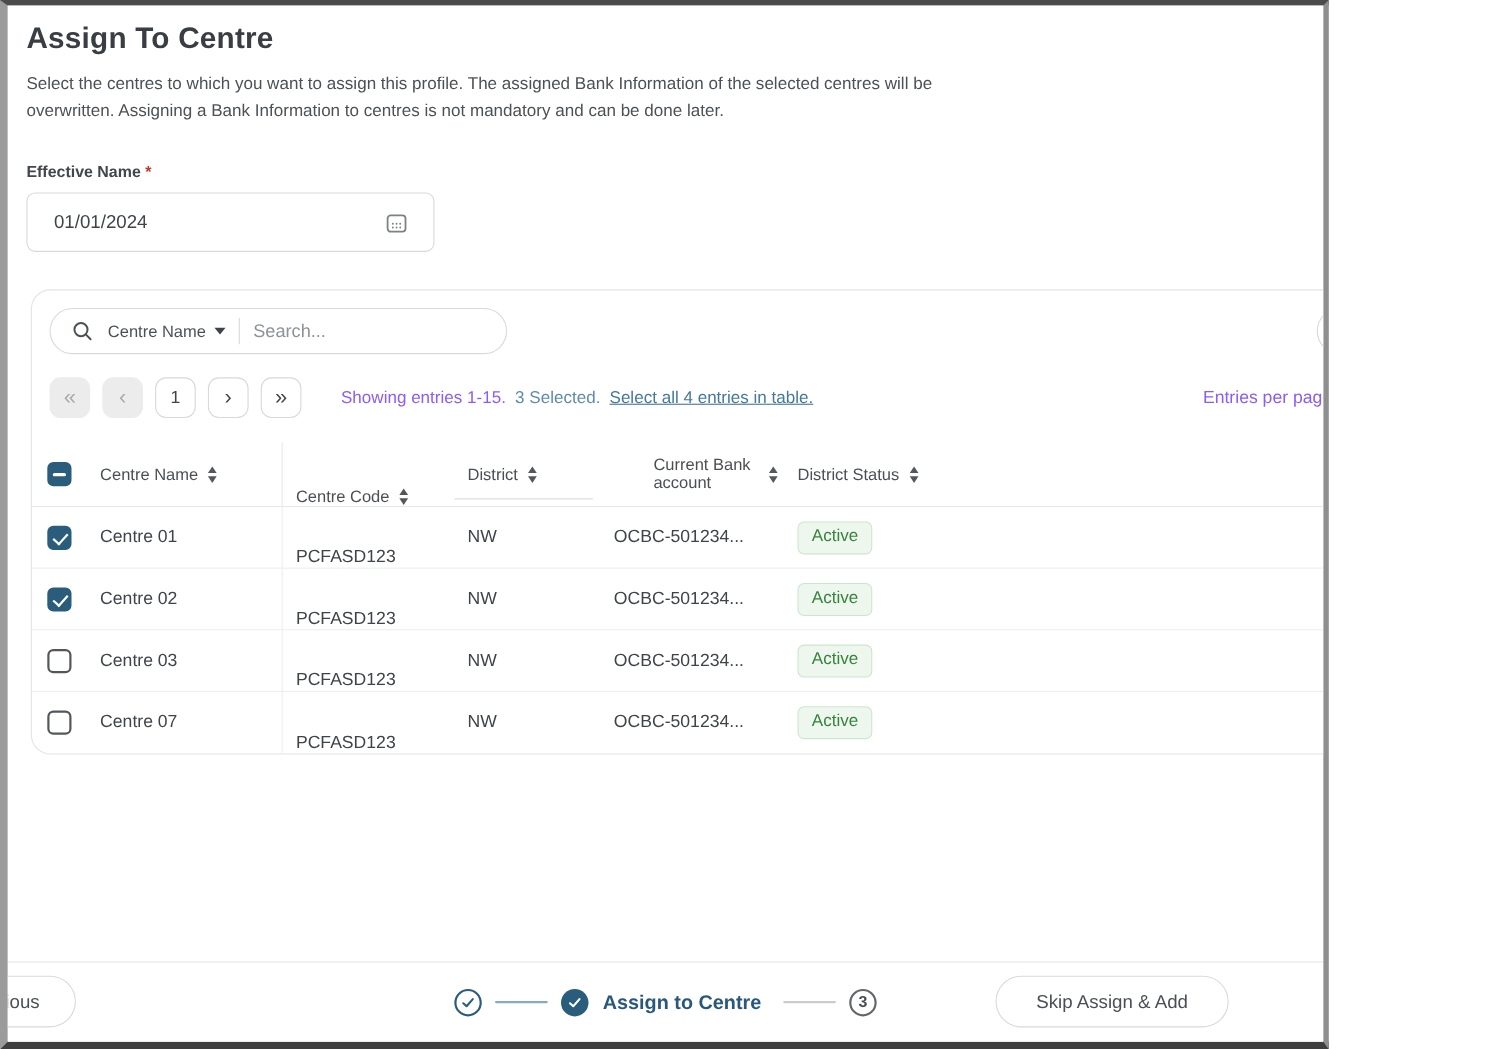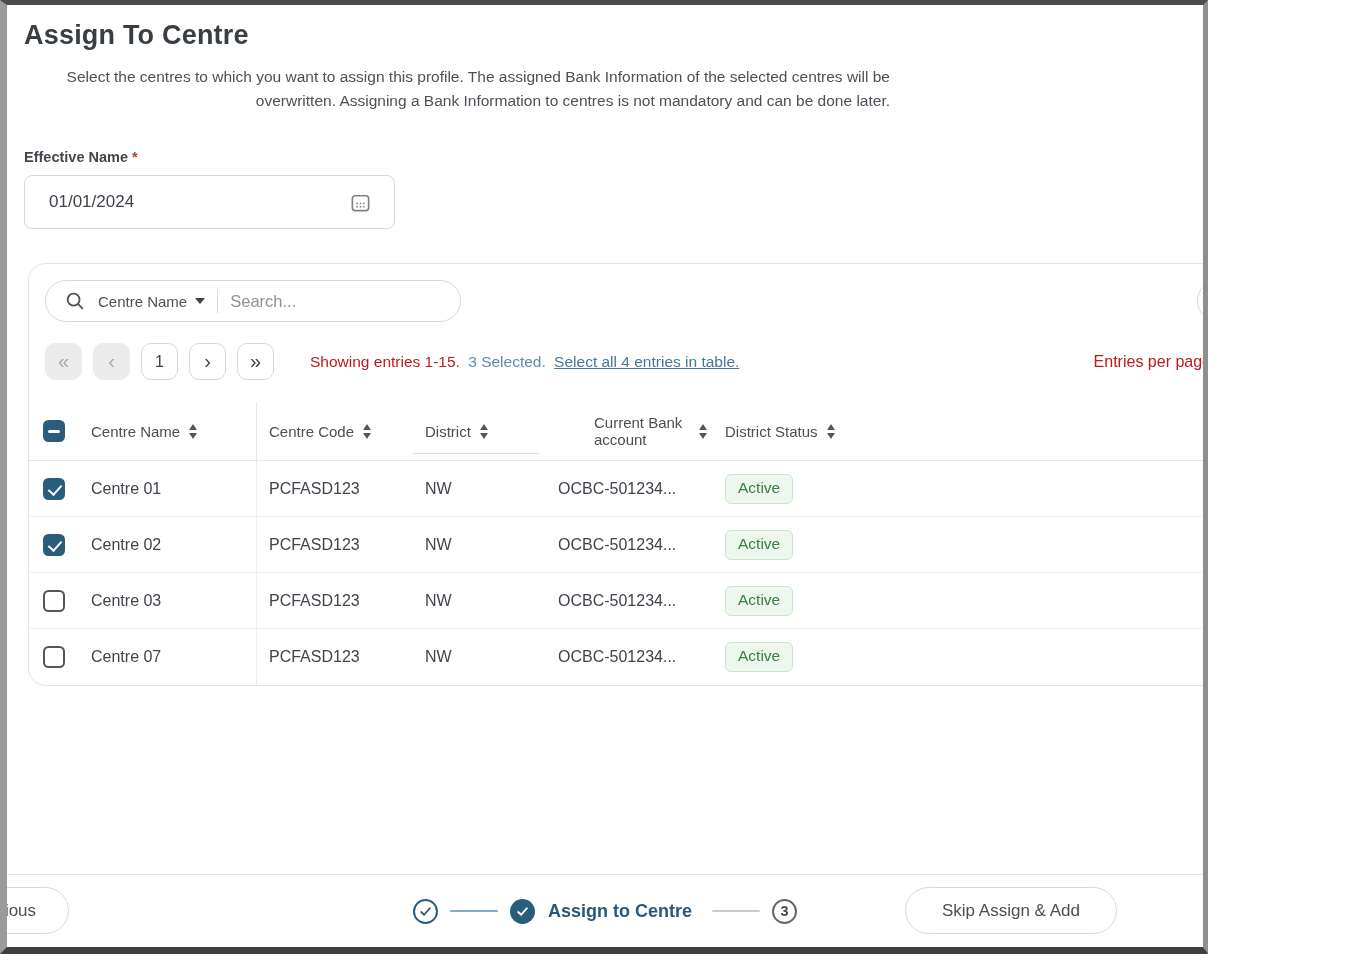--- a/index.html
+++ b/index.html
@@ -10,21 +10,21 @@
     width:1208px; height:954px;
     border-top:5px solid #4b4b4b;
     border-left:7px solid #9b9b9b;
     border-right:5px solid #8f8f8f;
     border-bottom:7px solid #3f3f3f;
     background:#fff; position:relative; overflow:hidden;
   }
   .page { position:relative; width:100%; height:100%; overflow:hidden; background:#fff; }
 
   h1.title { margin:15px 0 0 17px; font-size:27px; font-weight:800; color:#393e44; letter-spacing:.2px; }
-  .desc { margin:14px 0 0 17px; width:866px; font-size:15.5px; line-height:24px; color:#4c5157;text-align:right; }
+  .desc { margin:14px 0 0 17px; width:866px; font-size:15.5px; line-height:24px; color:#4c5157; }
 
   .field-label { margin:36px 0 0 17px; font-size:14.5px; font-weight:700; color:#42474d; }
   .req { color:#c0392b; font-weight:700; }
 
   .date-field { margin:10px 0 0 17px; width:371px; height:54px; border:1px solid #d8d9da;
     border-radius:8px; display:flex; align-items:center; background:#fff; }
   .date-field input { border:none; outline:none; flex:1; padding-left:24px; font-size:17px;
     color:#3f444a; font-family:inherit; background:transparent; }
   .cal-icon { margin-right:22px; display:flex; }
 
@@ -46,36 +46,36 @@
     border:1px solid #d8d9da; border-radius:21px; background:#fff; font-size:16px; color:#42474d;
     font-family:inherit; cursor:pointer; }
 
   .pgn-row { display:flex; align-items:center; padding:0 20px 0 16px; margin-top:21px; height:37px; }
   .pg { width:37px; height:37px; border-radius:10px; border:1px solid #d8d9da; background:#fff;
     display:flex; align-items:center; justify-content:center; font-size:20px; color:#3f444a;
     margin-right:11px; cursor:pointer; font-family:inherit; line-height:1; padding-bottom:2px; }
   .pg.disabled { background:#ececec; border-color:#ececec; color:#a6a9ad; }
   .pg.page-num { font-size:16px; padding-bottom:0; }
   .pgn-text { margin-left:25px; font-size:15.5px; white-space:nowrap; }
-  .muted { color:#b91c1c; }
+  .muted { color:#8b5cf6; }
   .sel-count { color:#5d8cab; margin-left:4px; }
   .select-all { color:#44799b; font-weight:400; text-decoration:underline; margin-left:4px; cursor:pointer; }
   .pgn-right { margin-left:auto; display:flex; align-items:center; gap:14px; }
   .epp-pill { display:flex; align-items:center; justify-content:space-between; gap:12px; width:88px; height:38px;
     border:1px solid #d8d9da; border-radius:19px; background:#fff; font-size:16px; color:#3f444a;
     font-family:inherit; cursor:pointer; }
 
   .thead { display:flex; align-items:center; height:59px; margin-top:22px; border-bottom:1px solid #e7e8ea;
     font-size:15px; color:#4b4f55; }
   .trow { display:flex; align-items:center; height:56px; border-bottom:1px solid #eceef0; font-size:16px; color:#3f444a; }
   .trow:last-child { border-bottom:none; }
   .cell { display:flex; align-items:center; padding-left:12px; height:100%; }
   .col-check { width:50px; padding-left:14px; }
   .col-name { width:177px; }
-  .col-code { width:157px; border-left:1px solid #eceef0; }
+  .col-code { width:157px; border-left:1px solid #eceef0;align-items:flex-end; }
   .thead .col-code { border-left:1px solid #e7e8ea; }
   .col-district { width:133px; position:relative; }
   .col-bank { width:167px; }
   .col-status { flex:1; }
   .hdr-sort { display:flex; align-items:center; gap:9px; cursor:pointer; }
   .sort { display:flex; flex-direction:column; gap:3px; }
   .sort .up { width:0; height:0; border-left:4.5px solid transparent; border-right:4.5px solid transparent; border-bottom:6px solid #54585d; }
   .sort .dn { width:0; height:0; border-left:4.5px solid transparent; border-right:4.5px solid transparent; border-top:6px solid #54585d; }
   .two-line { width:96px; line-height:17px;margin-left:36px; }
   .thead .col-district::after { content:""; position:absolute; left:0; bottom:6px; width:126px; height:1px; background:#d9dadb; }

